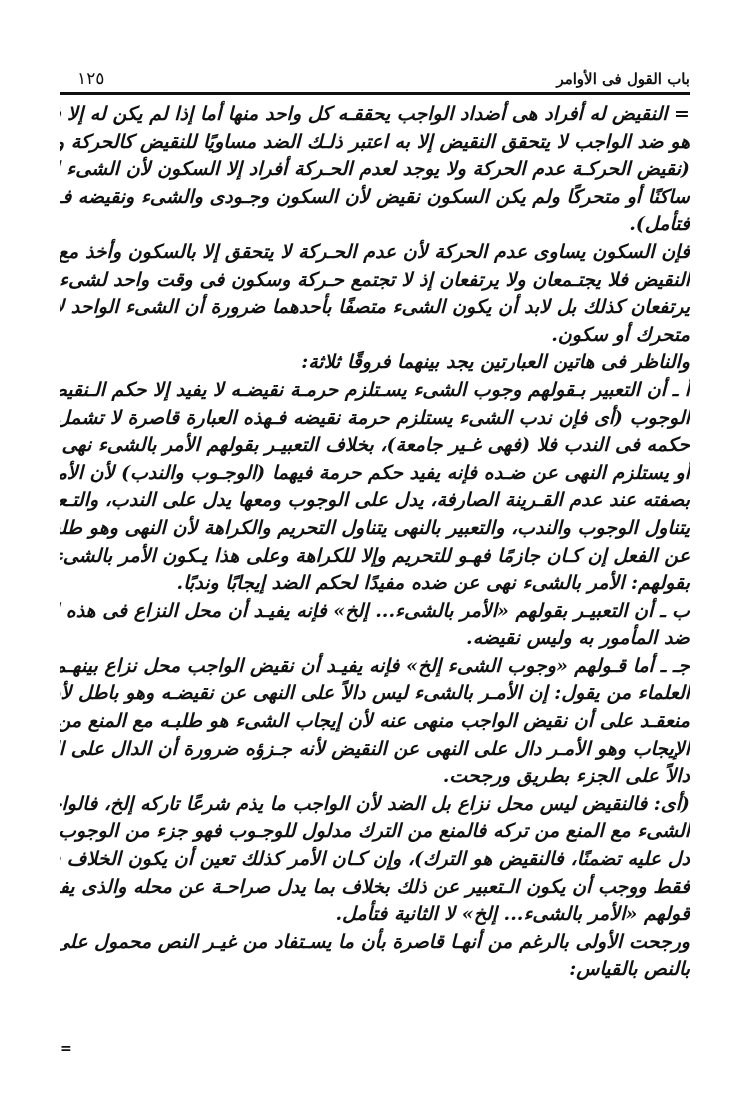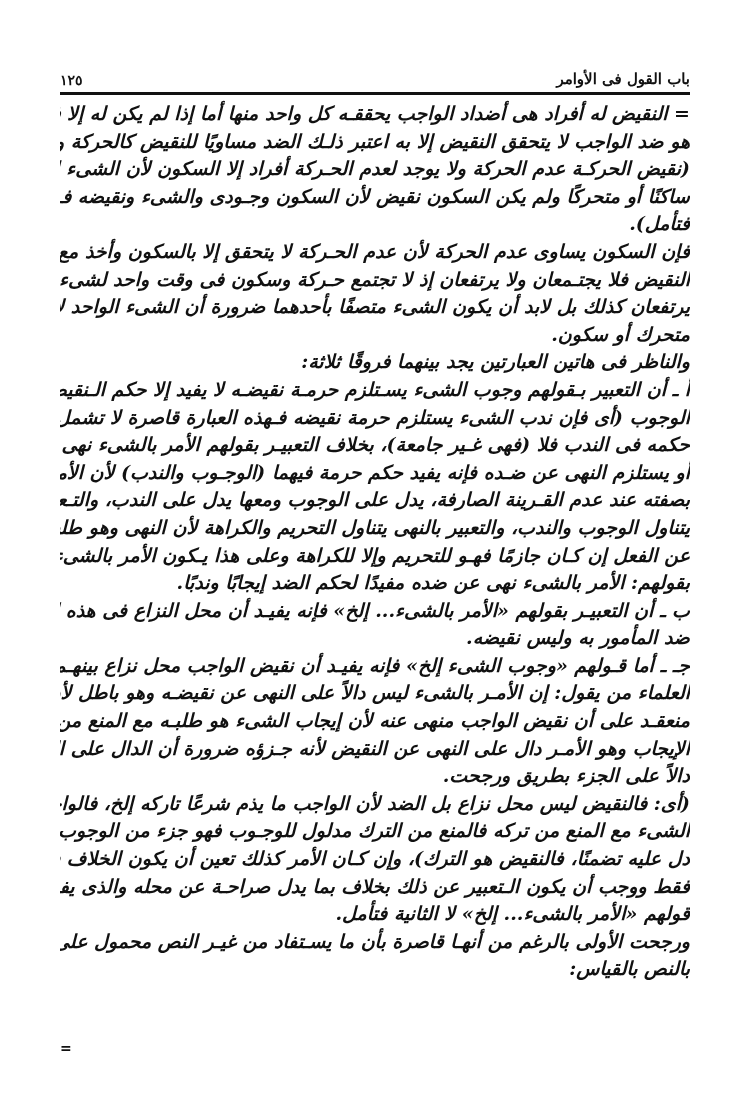--- a/index.html
+++ b/index.html
@@ -2,21 +2,21 @@
 <html><head>
 <meta charset="utf-8">
 <style>
   html, body { margin: 0; padding: 0; background: #ffffff; }
   body { width: 750px; height: 1094px; position: relative; overflow: hidden;
          font-family: "DejaVu Serif", serif; color: #111; }
   .page { position: absolute; left: 60px; top: 0; width: 630px; height: 1094px; direction: rtl; }
   .header { position: absolute; top: 58px; left: 0; right: 0; height: 30px;
             display: flex; justify-content: space-between; align-items: flex-end; }
   .header-title { font-size: 15px; font-weight: bold; text-align: right; }
-  .page-number { font-size: 14px; font-weight: bold; letter-spacing: 1px; }
+  .page-number { font-size: 17px; font-weight: normal; letter-spacing: 1px; margin-left: 17px; }
   .header-rule { position: absolute; top: 92px; left: 0; right: 0; height: 3px; background: #111; }
   .body-text { position: absolute; top: 100px; left: 0; right: 0; }
   .line { height: 27.6px; line-height: 27.6px; font-size: 19px; font-weight: bold;
           white-space: nowrap; text-align: justify; text-align-last: justify; overflow: hidden; font-style: italic; }
   .line.last { text-align-last: right; }
   .continue-mark { position: absolute; left: 0; top: 1040px; font-size: 14px; font-weight: bold; }
 </style>
 </head>
 <body>
 

